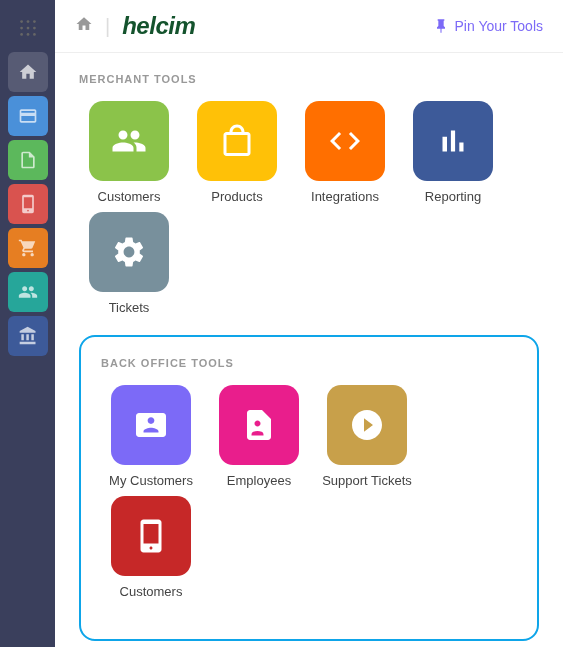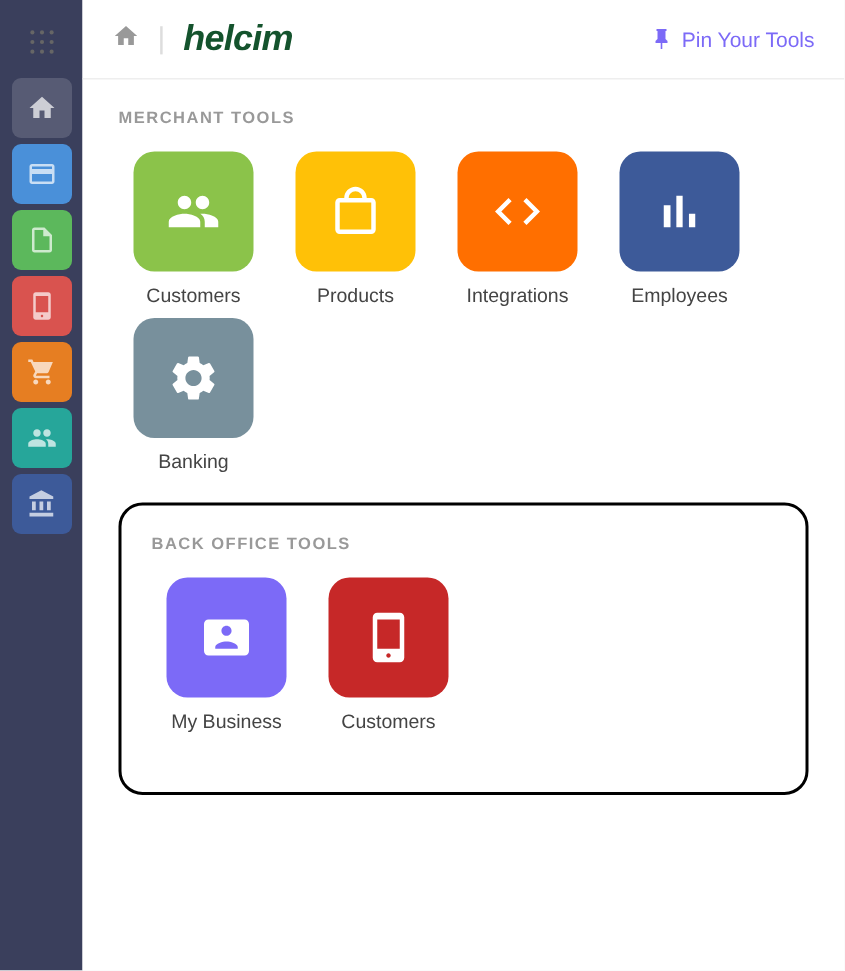--- a/index.html
+++ b/index.html
@@ -154,21 +154,21 @@
     .icon-navy { background: #3d5a99; }
     .icon-gray { background: #78909c; }
     .icon-purple { background: #7c6af7; }
     .icon-pink { background: #e91e8c; }
     .icon-teal { background: #4db6ac; }
     .icon-gold { background: #c8a04a; }
     .icon-crimson { background: #c62828; }
 
     
     .back-office-box {
-      border: 2px solid #000000;
+      border: 2px solid #0ea5e9;
       border-radius: 16px;
       padding: 20px;
     }
 
     .back-office-box .section-title {
       margin-bottom: 16px;
     }
 
     
     .dots-grid {
@@ -292,49 +292,65 @@
         </div>
         <span class="tool-label">Integrations</span>
       </div>
 
       <div class="tool-item">
         <div class="tool-icon icon-navy">
           <svg viewBox="0 0 24 24">
               <path d="M5 9.2h3V19H5V9.2zM10.6 5h2.8v14h-2.8V5zm5.6 8H19v6h-2.8v-6z"></path>
             </svg>
         </div>
-        <span class="tool-label">Employees</span>
+        <span class="tool-label">Reporting</span>
       </div>
 
       <div class="tool-item">
         <div class="tool-icon icon-gray">
           <svg viewBox="0 0 24 24">
               <path d="M19.14 12.94c.04-.3.06-.61.06-.94 0-.32-.02-.64-.07-.94l2.03-1.58c.18-.14.23-.41.12-.61l-1.92-3.32c-.12-.22-.37-.29-.59-.22l-2.39.96c-.5-.38-1.03-.7-1.62-.94l-.36-2.54c-.04-.24-.24-.41-.48-.41h-3.84c-.24 0-.43.17-.47.41l-.36 2.54c-.59.24-1.13.57-1.62.94l-2.39-.96c-.22-.08-.47 0-.59.22L2.74 8.87c-.12.21-.08.47.12.61l2.03 1.58c-.05.3-.09.63-.09.94s.02.64.07.94l-2.03 1.58c-.18.14-.23.41-.12.61l1.92 3.32c.12.22.37.29.59.22l2.39-.96c.5.38 1.03.7 1.62.94l.36 2.54c.05.24.24.41.48.41h3.84c.24 0 .44-.17.47-.41l.36-2.54c.59-.24 1.13-.56 1.62-.94l2.39.96c.22.08.47 0 .59-.22l1.92-3.32c.12-.22.07-.47-.12-.61l-2.01-1.58zM12 15.6c-1.98 0-3.6-1.62-3.6-3.6s1.62-3.6 3.6-3.6 3.6 1.62 3.6 3.6-1.62 3.6-3.6 3.6z"></path>
             </svg>
         </div>
-        <span class="tool-label">Banking</span>
+        <span class="tool-label">Tickets</span>
       </div>
 
     </div>
 
     <div class="back-office-box">
       <div class="section-title">BACK OFFICE TOOLS</div>
       <div class="tools-grid">
 
         <div class="tool-item">
           <div class="tool-icon icon-purple">
             <svg viewBox="0 0 24 24">
                 <path d="M20 4H4c-1.1 0-2 .9-2 2v12c0 1.1.9 2 2 2h16c1.1 0 2-.9 2-2V6c0-1.1-.9-2-2-2zm-8 2.75c1.24 0 2.25 1.01 2.25 2.25s-1.01 2.25-2.25 2.25S9.75 10.24 9.75 9 10.76 6.75 12 6.75zM17 17H7v-.75c0-1.67 3.33-2.5 5-2.5s5 .83 5 2.5V17z"></path>
               </svg>
           </div>
-          <span class="tool-label">My Business</span>
-        </div>
-
-
-
+          <span class="tool-label">My Customers</span>
+        </div>
+
+        <div class="tool-item">
+          <div class="tool-icon icon-pink">
+            <svg viewBox="0 0 24 24">
+                <path d="M14 2H6c-1.1 0-2 .9-2 2v16c0 1.1.9 2 2 2h12c1.1 0 2-.9 2-2V8l-6-6zm-1 9c0 1.1-.9 2-2 2s-2-.9-2-2 .9-2 2-2 2 .9 2 2zm4 8H7v-.57c0-.81.48-1.53 1.22-1.85C9.1 16.21 10.05 16 11 16s1.9.21 2.78.58c.74.32 1.22 1.04 1.22 1.85V19z"></path>
+              </svg>
+          </div>
+          <span class="tool-label">Employees</span>
+        </div>
+
+
+        <div class="tool-item">
+          <div class="tool-icon icon-gold">
+            <svg viewBox="0 0 24 24">
+                <path d="M12 2C6.48 2 2 6.48 2 12s4.48 10 10 10 10-4.48 10-10S17.52 2 12 2zm-2 14.5v-9l6 4.5-6 4.5z"></path>
+              </svg>
+          </div>
+          <span class="tool-label">Support Tickets</span>
+        </div>
 
         <div class="tool-item">
           <div class="tool-icon icon-crimson">
             <svg viewBox="0 0 24 24">
                 <path d="M17 1H7c-1.1 0-2 .9-2 2v18c0 1.1.9 2 2 2h10c1.1 0 2-.9 2-2V3c0-1.1-.9-2-2-2zm-5 20c-.55 0-1-.45-1-1s.45-1 1-1 1 .45 1 1-.45 1-1 1zm5-4H7V4h10v13z"></path>
               </svg>
           </div>
           <span class="tool-label">Customers</span>
         </div>
 

